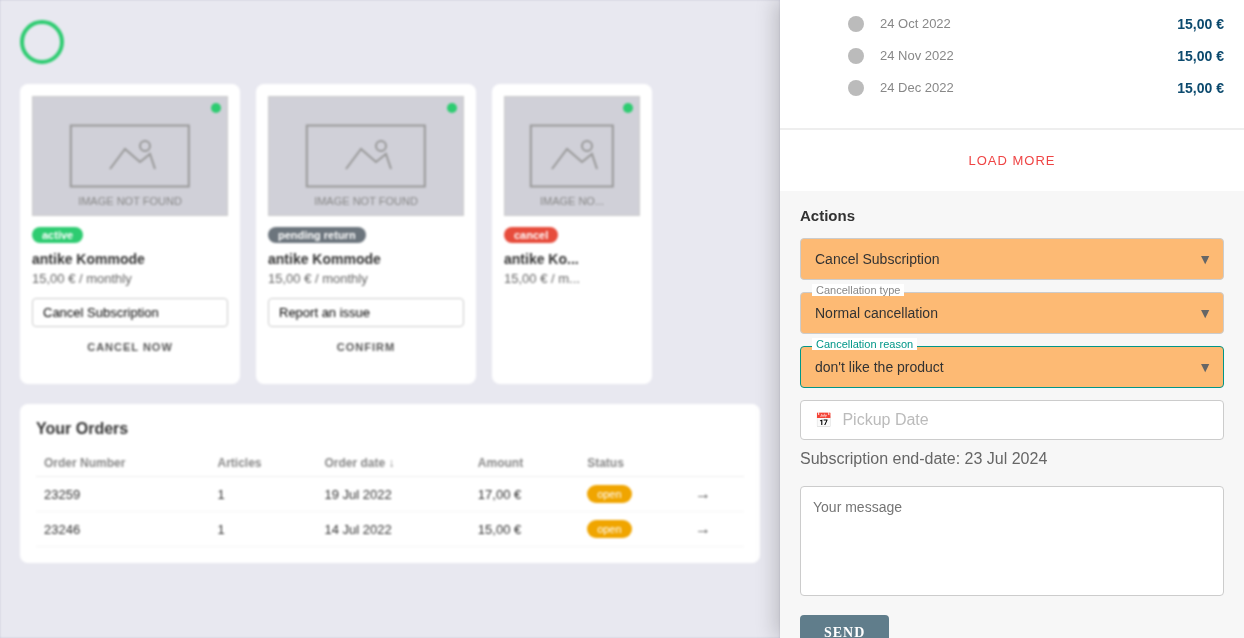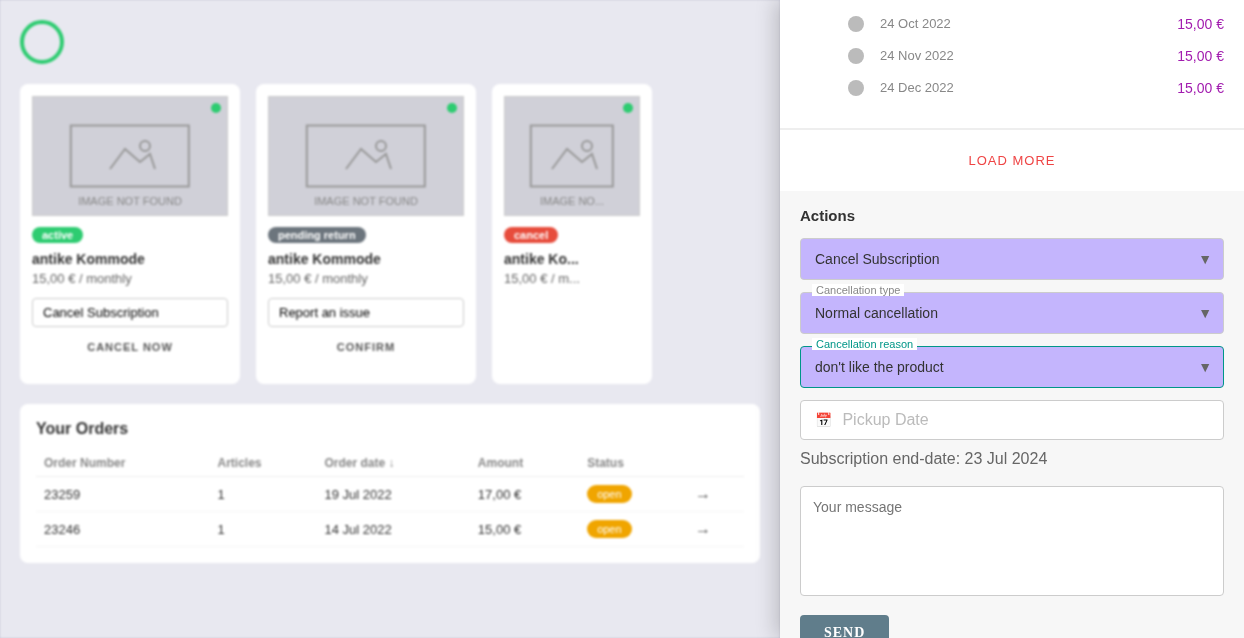--- a/index.html
+++ b/index.html
@@ -234,22 +234,22 @@
     }
 
     .timeline-date {
       color: #888;
       font-size: 13px;
       min-width: 110px;
     }
 
     .timeline-amount {
       font-size: 14px;
-      font-weight: normal;
-      color: #a21caf;
+      font-weight: bold;
+      color: #0c4a6e;
       margin-left: auto;
     }
 
     .load-more-btn {
       display: block;
       width: 100%;
       padding: 23px;
       background: white;
       border: none;
       border-top: 1px solid #eee;
@@ -292,21 +292,21 @@
       color: #009688;
     }
 
     .action-select {
       width: 100%;
       padding: 12px 36px 12px 14px;
       border: 1px solid #ccc;
       border-radius: 4px;
       font-size: 14px;
       appearance: none;
-      background: #c4b5fd;
+      background: #fdba74;
       color: #333;
     }
 
     .select-arrow {
       position: absolute;
       right: 12px;
       top: 50%;
       transform: translateY(-50%);
       pointer-events: none;
       color: #666;

